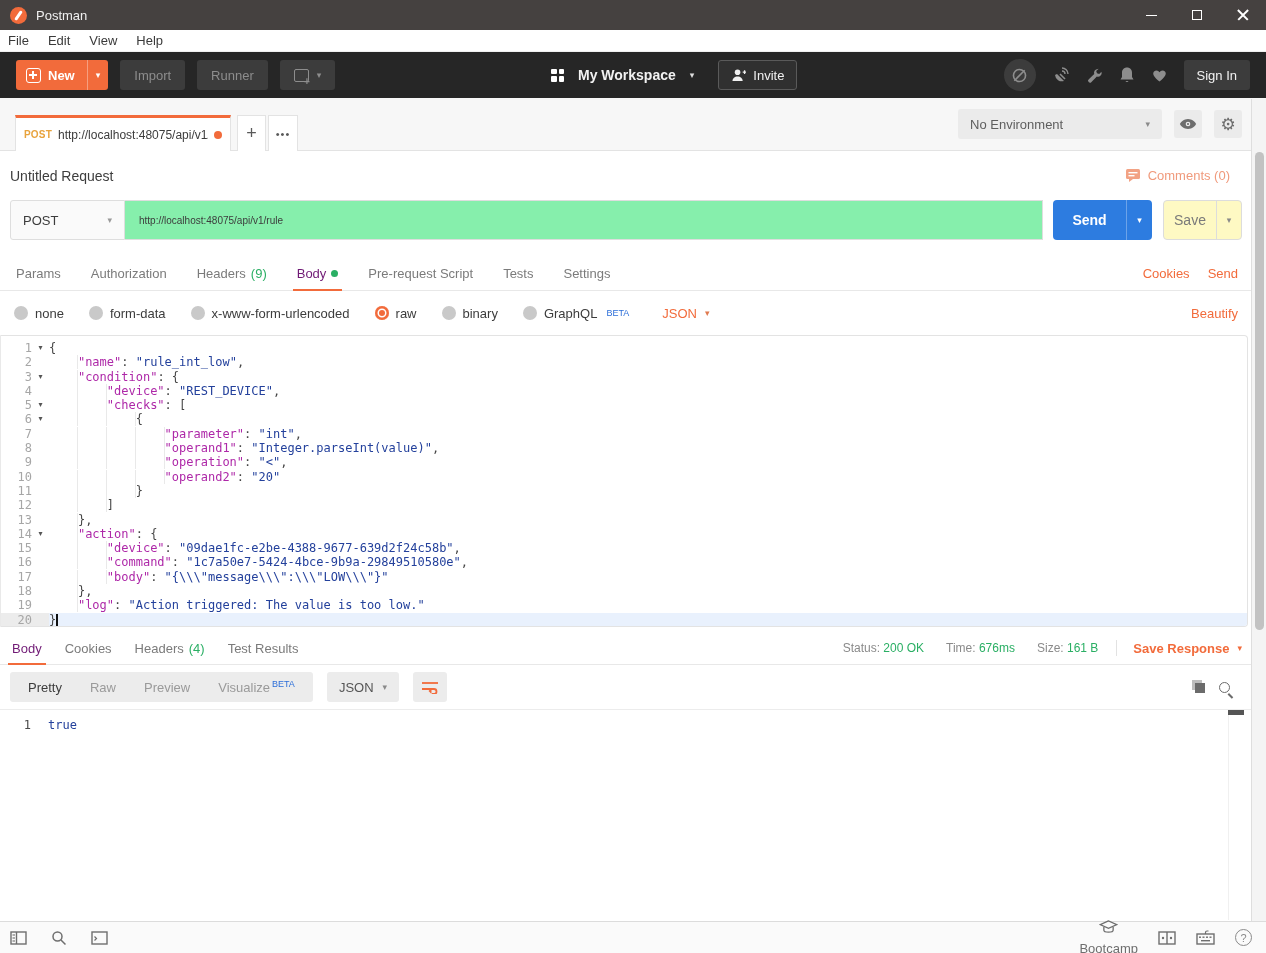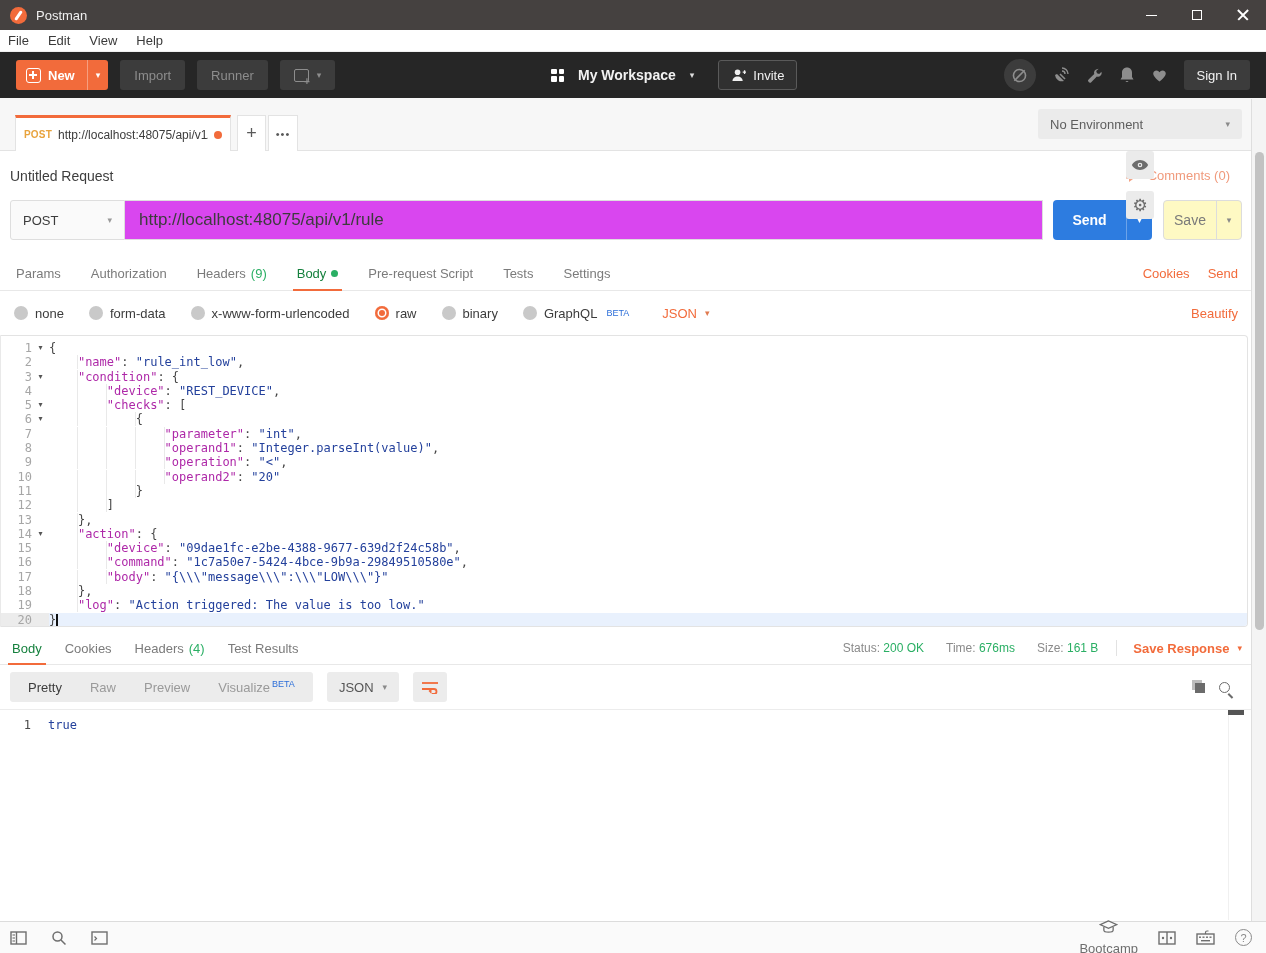--- a/index.html
+++ b/index.html
@@ -51,49 +51,49 @@
 
   
   .tabstrip { height:53px; background:#f7f7f7; border-bottom:1px solid #e3e3e3; position:relative; display:flex; align-items:flex-end; }
   .reqtab { width:216px; height:36px; background:#fff; border-top:3px solid #f26b3b; border-right:1px solid #e3e3e3; border-left:1px solid #e3e3e3; margin-left:15px; display:flex; align-items:center; padding:0 8px; gap:6px; margin-bottom:-1px; }
   .reqtab .method { color:#e8a33d; font-size:10px; font-weight:bold; letter-spacing:.2px; flex:none; }
   .reqtab .t-title { font-size:12px; color:#3c3c3c; white-space:nowrap; overflow:hidden; }
   .reqtab .dot { width:8px; height:8px; border-radius:50%; background:#f26b3b; flex:none; }
   .tab-add,.tab-more { height:36px; background:#fff; border:1px solid #e3e3e3; border-bottom:none; margin-bottom:-1px; display:flex; align-items:center; justify-content:center; color:#5a5a5a; }
   .tab-add { width:29px; margin-left:6px; font-size:18px; font-weight:300; }
   .tab-more { width:30px; font-size:11px; letter-spacing:1px; margin-left:2px; }
-  .env-area { position:absolute; right:24px; top:11px; display:flex; align-items:center; gap:12px;flex-direction:column; }
+  .env-area { position:absolute; right:24px; top:11px; display:flex; align-items:center; gap:12px; }
   .env-select { width:204px; height:30px; background:#ebebeb; border-radius:3px; display:flex; align-items:center; padding:0 12px; font-size:13px; color:#5e5e5e; }
   .env-select .caret { margin-left:auto; color:#8a8a8a; font-size:9px; }
   .env-btn { width:28px; height:28px; background:#ebebeb; border-radius:3px; display:flex; align-items:center; justify-content:center; }
   .gear-glyph { font-size:17px; color:#6d6d6d; line-height:1; }
 
   
   .reqheader { height:49px; display:flex; align-items:center; padding:0 10px 0 10px; }
   .req-title { font-size:14px; color:#3d3d3d; }
   .comments { margin-left:auto; margin-right:26px; display:flex; align-items:center; gap:7px; color:#f09a7c; font-size:13px; }
 
   
   .urlrow { height:40px; margin:0 24px 0 10px; display:flex; }
   .method-box { width:115px; border:1px solid #dedede; border-radius:3px 0 0 3px; background:#fafafa; display:flex; align-items:center; padding:0 12px; font-size:13px; color:#3c3c3c; }
   .method-box .caret { margin-left:auto; color:#9a9a9a; font-size:9px; }
-  .url-box { flex:1; border:1px solid #dedede; border-left:none; background:#d946ef; display:flex; align-items:center; padding:12px 14px; font-size:17px; color:#3c3c3c; }
+  .url-box { flex:1; border:1px solid #dedede; border-left:none; background:#86efac; display:flex; align-items:center; padding:12px 14px; font-size:10px; color:#3c3c3c; }
   .btn-send { width:99px; margin-left:10px; background:#2d7ce0; border-radius:4px; color:#fff; display:flex; align-items:stretch; overflow:hidden; }
   .btn-send .main { flex:1; display:flex; align-items:center; justify-content:center; font-size:14px; font-weight:bold; }
   .btn-send .split { width:1px; background:rgba(255,255,255,.3); }
   .btn-send .caret { width:25px; display:flex; align-items:center; justify-content:center; font-size:9px; }
   .btn-save { width:79px; margin-left:11px; background:#fef9c3; border:1px solid #dcdcdc; border-radius:4px; color:#7a7a7a; display:flex; align-items:stretch; overflow:hidden; }
   .btn-save .main { flex:1; display:flex; align-items:center; justify-content:center; font-size:14px; }
   .btn-save .split { width:1px; background:#dcdcdc; }
   .btn-save .caret { width:24px; display:flex; align-items:center; justify-content:center; font-size:9px; color:#8a8a8a; }
 
   
   .reqtabs { height:34px; margin-top:17px; border-bottom:1px solid #e8e8e8; display:flex; align-items:stretch; padding:0 14px; position:relative; }
   .rtab { display:flex; align-items:center; gap:5px; font-size:13px; color:#7b7b7b; padding:0 2px; margin-right:26px; position:relative; }
-  .rtab.active { color:#15803d; }
+  .rtab.active { color:#701a75; }
   .rtab.active::after { content:""; position:absolute; left:-2px; right:-2px; bottom:-1px; height:2px; background:#f26b3b; }
   .rtab-count { color:#2aaf64; }
   .rtab-dot { width:7px; height:7px; border-radius:50%; background:#2aaf64; }
   .right-links { margin-left:auto; display:flex; align-items:center; gap:18px; padding-right:14px; }
   .right-links span { font-size:13px; color:#f26b3b; }
 
   
   .modes { height:44px; display:flex; align-items:center; padding:0 14px; }
   .mode { display:flex; align-items:center; gap:7px; margin-right:25px; font-size:13px; color:#3c3c3c; }
   .radio { width:14px; height:14px; border-radius:50%; background:#c9c9c9; flex:none; }

